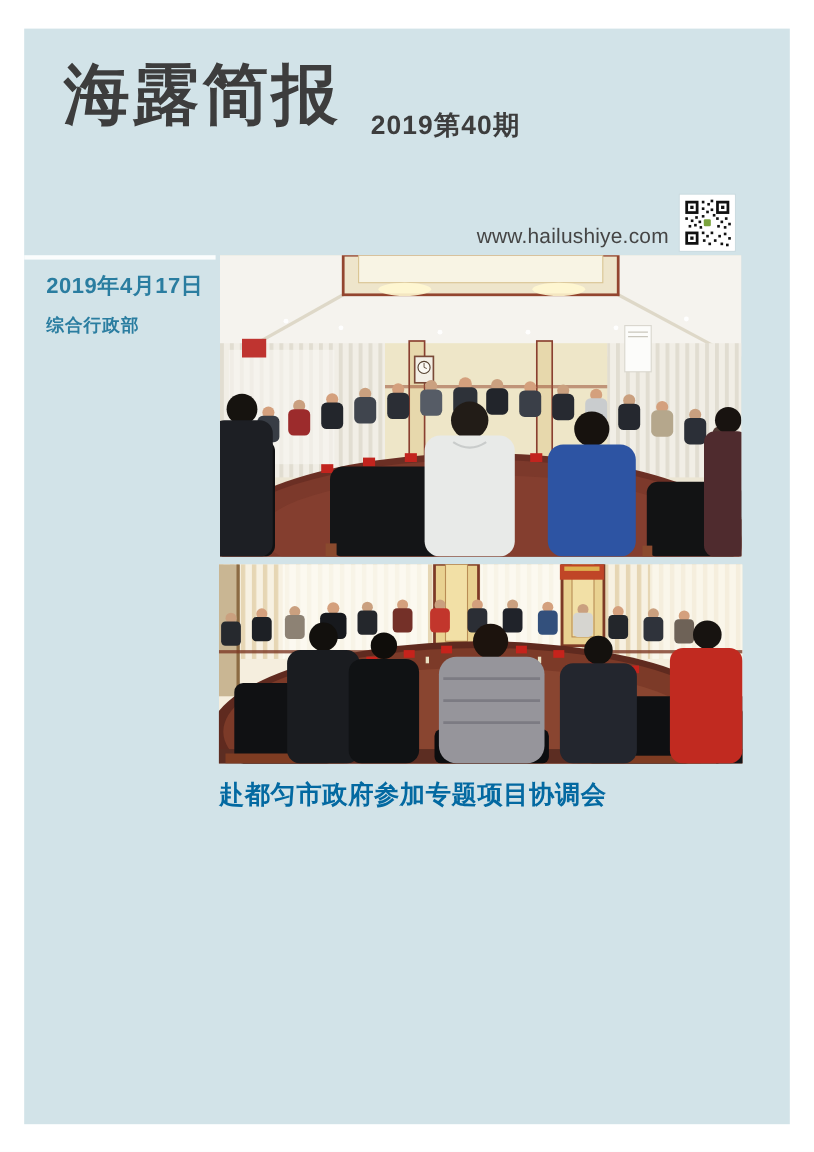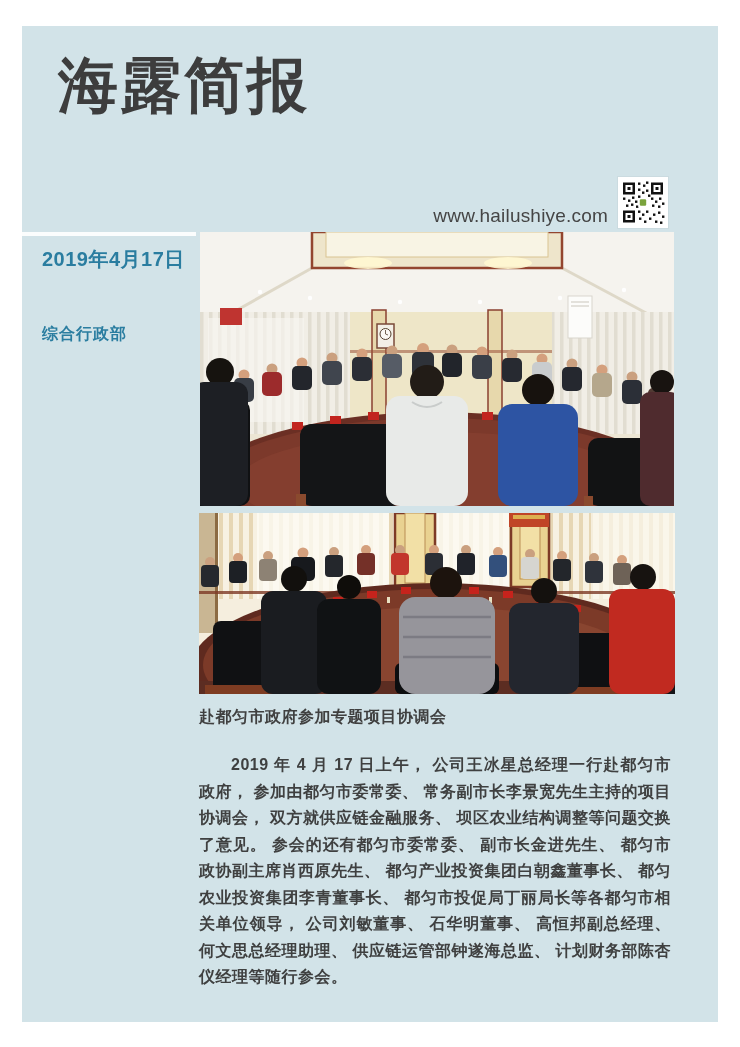--- a/index.html
+++ b/index.html
@@ -24,42 +24,43 @@
   }
   .qr{
     left:596px;top:151px;width:50px;height:51px;background:#ffffff;
     box-shadow:0 0 0 1px rgba(0,0,0,0.03);
   }
   .qr svg{display:block;width:100%;height:100%;}
   .divider{
     left:0;top:206px;width:174px;height:4px;background:#fbfdfd;
   }
   .meta-date{left:20px;top:220px;font-size:20px;font-weight:bold;color:#2a7da0;letter-spacing:.5px;}
-  .meta-dept{left:20px;top:260px;font-size:16px;font-weight:bold;color:#2a7da0;letter-spacing:1px;margin-top:38px;}
+  .meta-dept{left:20px;top:260px;font-size:16px;font-weight:bold;color:#2a7da0;letter-spacing:1px;}
   .photo1{left:178px;top:206px;width:474px;height:274px;}
   .photo2{left:177px;top:487px;width:476px;height:181px;}
   .photo1 svg,.photo2 svg{display:block;width:100%;height:100%;}
   figure{margin:0;}
   .article-title{
-    left:177px;top:681px;font-size:16px;font-weight:bold;color:#404040;
+    left:177px;top:681px;font-size:23px;font-weight:bold;color:#0369a1;
     letter-spacing:.5px;margin:0;
   }
   .article-body{
     left:177px;top:726px;width:472px;font-size:16px;line-height:26.5px;
     font-weight:700;color:#3f4040;text-align:justify;text-indent:32px;
     letter-spacing:.5px;margin:0;
   }
 </style>
 </head>
 <body>
 
 <div class="page">
   <div class="sheet">
 
     <h1 class="abs masthead-title">海露简报</h1>
+    <div class="abs masthead-issue">2019第40期</div>
 
     <div class="abs website">www.hailushiye.com</div>
 
     <div class="abs qr">
       <svg viewBox="0 0 50 50">
         <rect width="50" height="50" fill="#ffffff"></rect>
         <g fill="#111111">
           <rect x="5" y="5" width="12" height="12"></rect>
             <rect x="33" y="5" width="12" height="12"></rect>
             <rect x="5" y="33" width="12" height="12"></rect>
@@ -347,16 +348,15 @@
         <rect x="200" y="84" width="96" height="97" rx="16" fill="#96959b"></rect>
         <path d="M204 104 h88 M204 124 h88 M204 144 h88" stroke="#7c7b83" stroke-width="2.5" fill="none"></path>
         <circle cx="345" cy="78" r="13" fill="#14110e"></circle>
           <rect x="310" y="90" width="70" height="91" rx="12" fill="#23262e"></rect>
         <circle cx="444" cy="64" r="13" fill="#171310"></circle>
           <rect x="410" y="76" width="66" height="105" rx="12" fill="#c12a20"></rect>
       </svg>
     </figure>
 
     <h2 class="abs article-title">赴都匀市政府参加专题项目协调会</h2>
-    <p class="abs article-body">2019 年 4 月 17 日上午， 公司王冰星总经理一行赴都匀市政府， 参加由都匀市委常委、 常务副市长李景宽先生主持的项目协调会， 双方就供应链金融服务、 坝区农业结构调整等问题交换了意见。 参会的还有都匀市委常委、 副市长金进先生、 都匀市政协副主席肖西原先生、 都匀产业投资集团白朝鑫董事长、 都匀农业投资集团李青董事长、 都匀市投促局丁丽局长等各都匀市相关单位领导， 公司刘敏董事、 石华明董事、 高恒邦副总经理、 何文思总经理助理、 供应链运管部钟遂海总监、 计划财务部陈杏仪经理等随行参会。</p>
 
   </div>
 </div>
 
 </body></html>

